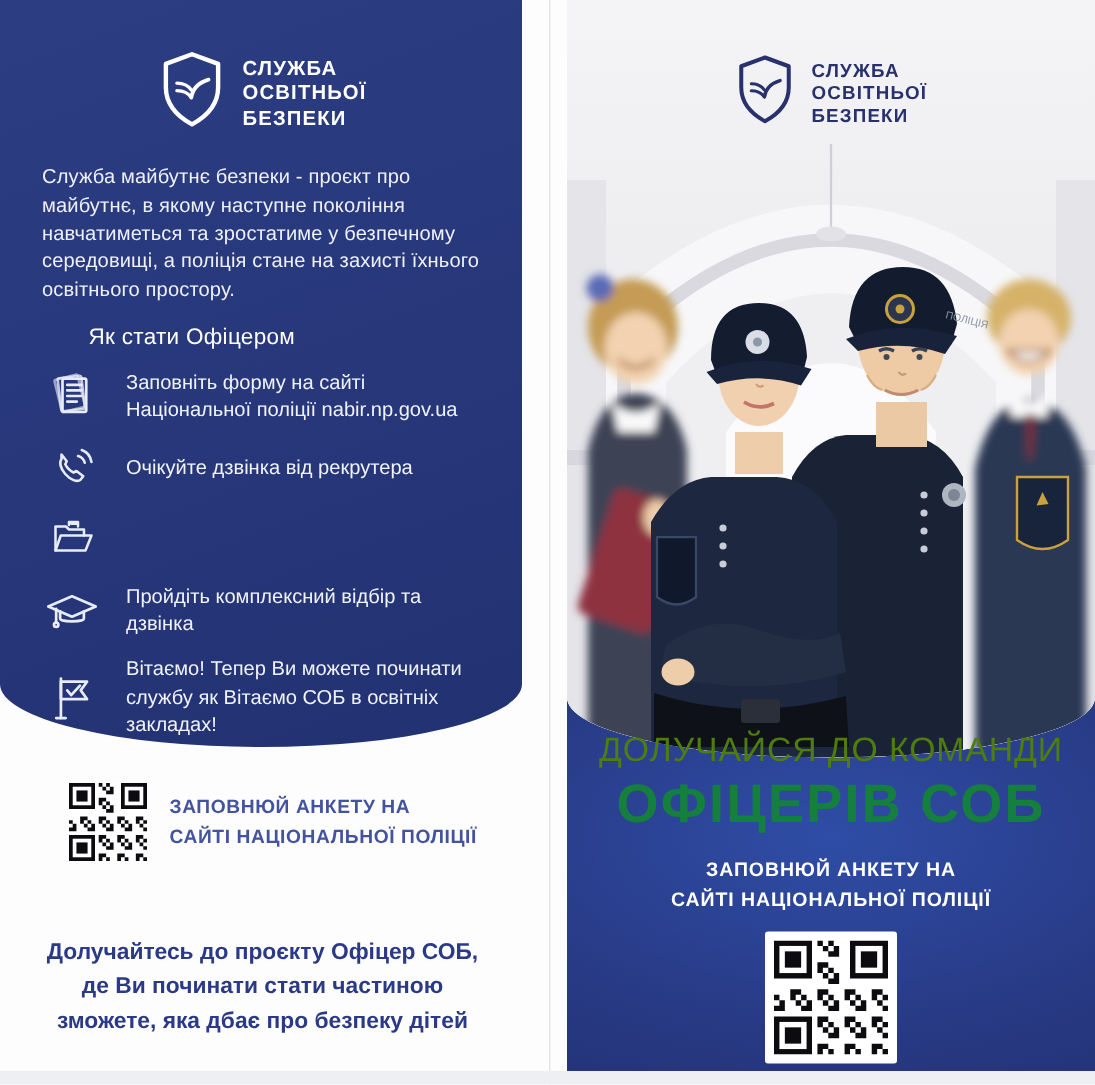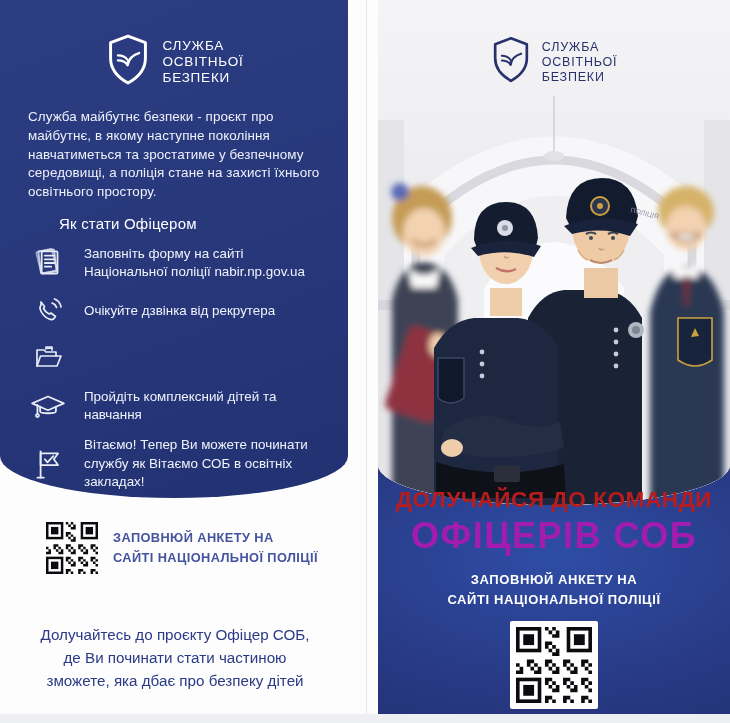--- a/index.html
+++ b/index.html
@@ -10,58 +10,58 @@
   }
   
   .left-panel{
     position:absolute;left:0;top:0;width:348px;height:498px;
     background:linear-gradient(160deg,#2c3d82 0%,#27377a 55%,#223171 100%);
     border-bottom-left-radius:50% 42px;border-bottom-right-radius:50% 42px;
     color:#fff;box-sizing:border-box;padding:34px 26px 0 28px;
   }
   .logo-row{display:flex;align-items:center;justify-content:center;gap:12px;}
   .logo-shield{flex:0 0 auto;}
-  .logo-text{font-weight:normal;font-size:13.5px;line-height:1.2;letter-spacing:.8px;text-transform:uppercase;}
+  .logo-text{font-weight:bold;font-size:13.5px;line-height:1.2;letter-spacing:.8px;text-transform:uppercase;}
   .intro{margin-top:18px;font-size:13.4px;line-height:1.4;color:#eef1fa;letter-spacing:.1px;}
   .how-title{margin-top:12px;font-size:15px;font-weight:normal;letter-spacing:.2px;margin-left:31px;}
   .steps{margin-top:12px;display:flex;flex-direction:column;gap:11px;}
   .step{display:flex;align-items:center;gap:16px;}
   .step-icon{flex:0 0 40px;display:flex;justify-content:center;}
   .step-icon svg{stroke:#e7ecf7;fill:none;stroke-width:1.7;stroke-linecap:round;stroke-linejoin:round;}
   .step-text{font-size:13.4px;line-height:1.38;color:#f0f3fb;max-width:238px;}
   
   .qr-row{position:absolute;left:46px;top:522px;display:flex;align-items:center;gap:15px;}
   .qr-small{width:52px;height:52px;}
   .qr-small svg,.qr-big svg{width:100%;height:100%;display:block;}
   .qr-caption-left{font-size:12.8px;line-height:1.55;color:#44539e;letter-spacing:.4px;font-weight:bold;}
   .cta{
     position:absolute;left:8px;top:624px;width:334px;text-align:center;
-    color:#2b3a86;font-weight:normal;font-size:15.2px;line-height:1.5;
+    color:#2b3a86;font-weight:bold;font-size:15.2px;line-height:1.5;
   }
   .seam{position:absolute;left:366px;top:0;width:1px;height:723px;background:#e6e6ea;}
   
   .right-panel{position:absolute;left:378px;top:0;width:352px;height:716px;}
   .photo{
     position:absolute;left:0;top:0;width:352px;height:505px;z-index:2;
     border-bottom-left-radius:50% 40px;border-bottom-right-radius:50% 40px;
     overflow:hidden;background:#ececef;
   }
   .photo svg{display:block;}
   .photo-logo{
     position:absolute;left:0;top:36px;width:100%;z-index:3;
     display:flex;align-items:center;justify-content:center;gap:11px;color:#29316c;
   }
   .photo-logo .logo-text{font-size:12.5px;}
   .blue-bottom{
     position:absolute;left:0;top:460px;width:352px;height:256px;z-index:1;
     background:radial-gradient(130% 95% at 50% 38%,#2f4da6 0%,#283a85 52%,#202e6e 100%);
   }
   .blue-content{position:absolute;left:0;top:487px;width:352px;text-align:center;z-index:3;}
-  .join-line1{font-size:22.5px;font-weight:bold;letter-spacing:.6px;color:#b91c1c;}
-  .join-line2{font-size:36px;font-weight:bold;letter-spacing:1.5px;color:#a21caf;margin-top:2px;}
+  .join-line1{font-size:22.5px;font-weight:normal;letter-spacing:.6px;color:#4d7c0f;}
+  .join-line2{font-size:36px;font-weight:bold;letter-spacing:1.5px;color:#15803d;margin-top:2px;}
   .qr-caption-right{margin-top:13px;font-size:13px;line-height:1.5;color:#ffffff;letter-spacing:.6px;font-weight:bold;}
   .qr-big{
     width:88px;height:88px;background:#fff;border-radius:2px;
     margin:12px auto 0 auto;padding:6px;box-sizing:border-box;
   }
   .bottom-strip{position:absolute;left:0;bottom:0;width:730px;height:9px;background:#edeff2;z-index:6;}
 </style>
 </head>
 <body>
 
@@ -119,21 +119,21 @@
     </div>
     <div class="step">
       <span class="step-icon">
         <svg width="38" height="38" viewBox="0 0 36 36">
           <path d="M18 9 33 15.5 18 22 3 15.5z"></path>
           <path d="M10.5 18.5v4.5c0 2.5 15 2.5 15 0v-4.5"></path>
           <path d="M8 17v8"></path>
             <circle cx="8" cy="27" r="1.4"></circle>
         </svg>
       </span>
-      <span class="step-text">Пройдіть комплексний дітей та навчання</span>
+      <span class="step-text">Пройдіть комплексний відбір та дзвінка</span>
     </div>
     <div class="step">
       <span class="step-icon">
         <svg width="38" height="38" viewBox="0 0 36 36">
           <path d="M11 6v25"></path>
             <path d="M8 31h6"></path>
           <path d="M11 8h16.5l-4 5.5 4 5.5H11z"></path>
           <path d="M15 13.5l2.5 3 5.5-6"></path>
         </svg>
       </span>

